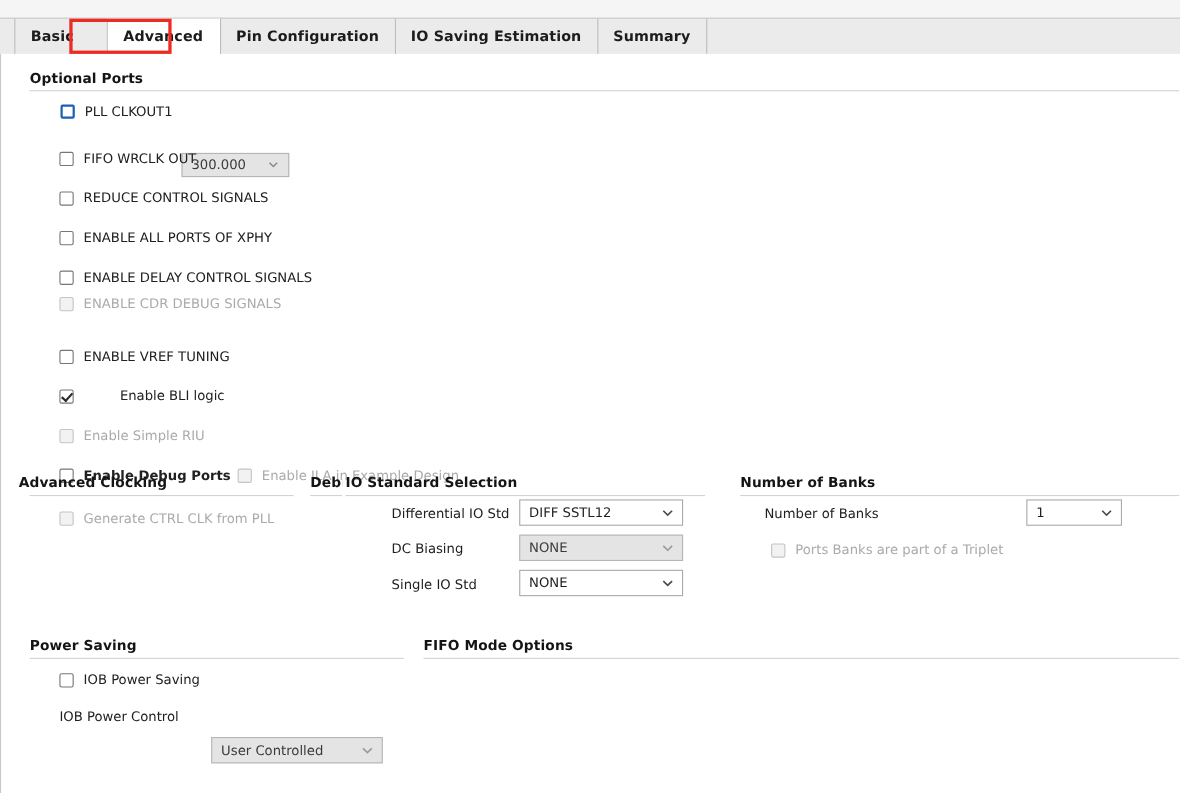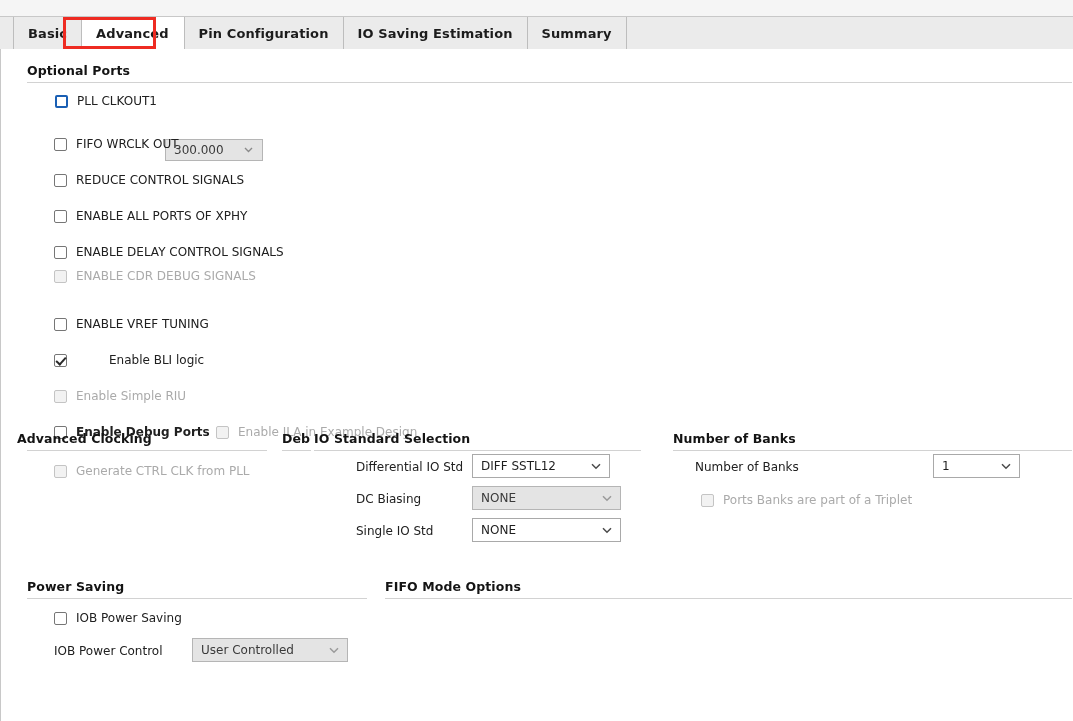--- a/index.html
+++ b/index.html
@@ -51,20 +51,21 @@
     border-left: 1px solid #bdbdbd;
     box-sizing: border-box;
     white-space: nowrap;
     letter-spacing: 0.1px;
   }
   .tab:first-child { border-left: 1px solid #bdbdbd; }
   .tab.active {
     background: #ffffff;
     border-left: 1px solid #bdbdbd;
     border-right: 1px solid #ffffff;
+    margin-left: 16px;
   }
   .tab-end {
     width: 1px;
     background: #bdbdbd;
     margin-left: 0;
   }
 
   
   .tab-highlight {
     position: absolute;
@@ -289,21 +290,21 @@
 
   <div class="debug-clip" style="left:281px; top:382px; width:29px; height:18px;">
     <span class="section-title" style="position:relative; left:0; top:0;">Debug</span>
   </div>
   <div class="section-rule" style="left:281px; top:401px; width:29px;"></div>
 
   <div class="section-title" style="left:313px; top:382px;">IO Standard Selection</div>
   <div class="section-rule" style="left:313px; top:401px; width:327px;"></div>
 
   <div class="field-label" style="left:355px; top:411px;">Differential IO Std</div>
-  <div class="combo" style="left:471px; top:457px; width:138px; height:24px; top:405px;">
+  <div class="combo" style="left:471px; top:457px; width:149px; height:24px; top:405px;">
     <span>DIFF SSTL12</span>
     <span class="chev">
       <svg width="10" height="10" viewBox="0 0 10 10">
           <path d="M1 3.3 L5 7.2 L9 3.3" fill="none" stroke="#4a4a4a" stroke-width="1.5"></path>
         </svg>
     </span>
   </div>
 
   <div class="field-label" style="left:355px; top:443px;">DC Biasing</div>
   <div class="combo disabled" style="left:471px; top:537px; width:149px; height:24px; top:437px;">
@@ -345,21 +346,21 @@
 
   <div class="section-title" style="left:26px; top:530px;">Power Saving</div>
   <div class="section-rule" style="left:26px; top:549px; width:340px;"></div>
 
   <div class="cb-row" style="left:53px; top:612px; top:562px;">
     <span class="cbox"></span>
     <span class="cb-label">IOB Power Saving</span>
   </div>
 
   <div class="field-label" style="left:53px; top:595px;">IOB Power Control</div>
-  <div class="combo disabled" style="left:191px; top:589px; width:156px; height:24px;">
+  <div class="combo disabled" style="left:191px; top:621px; width:156px; height:24px;">
     <span>User Controlled</span>
     <span class="chev">
       <svg width="10" height="10" viewBox="0 0 10 10">
           <path d="M1 3.3 L5 7.2 L9 3.3" fill="none" stroke="#9a9a9a" stroke-width="1.5"></path>
         </svg>
     </span>
   </div>
 
   <div class="section-title" style="left:384px; top:530px;">FIFO Mode Options</div>
   <div class="section-rule" style="left:384px; top:549px; width:687px;"></div>

